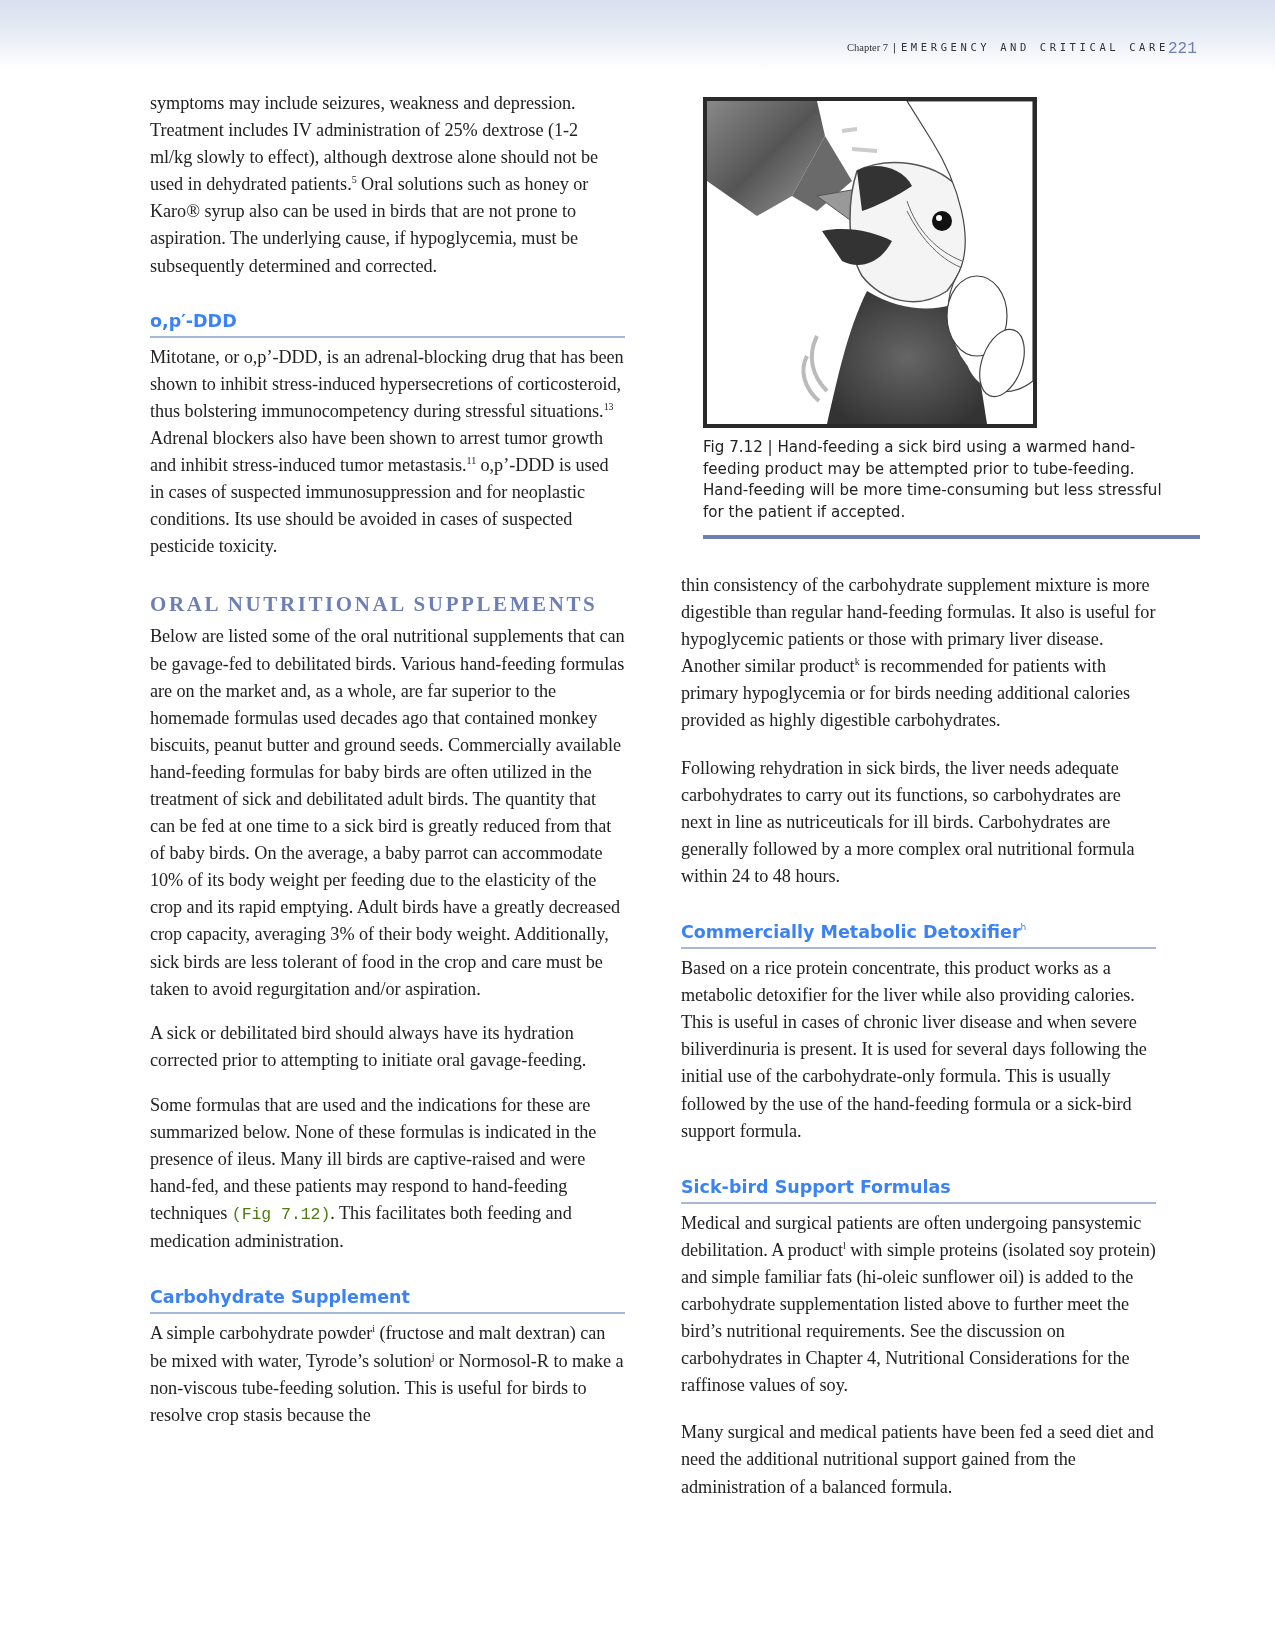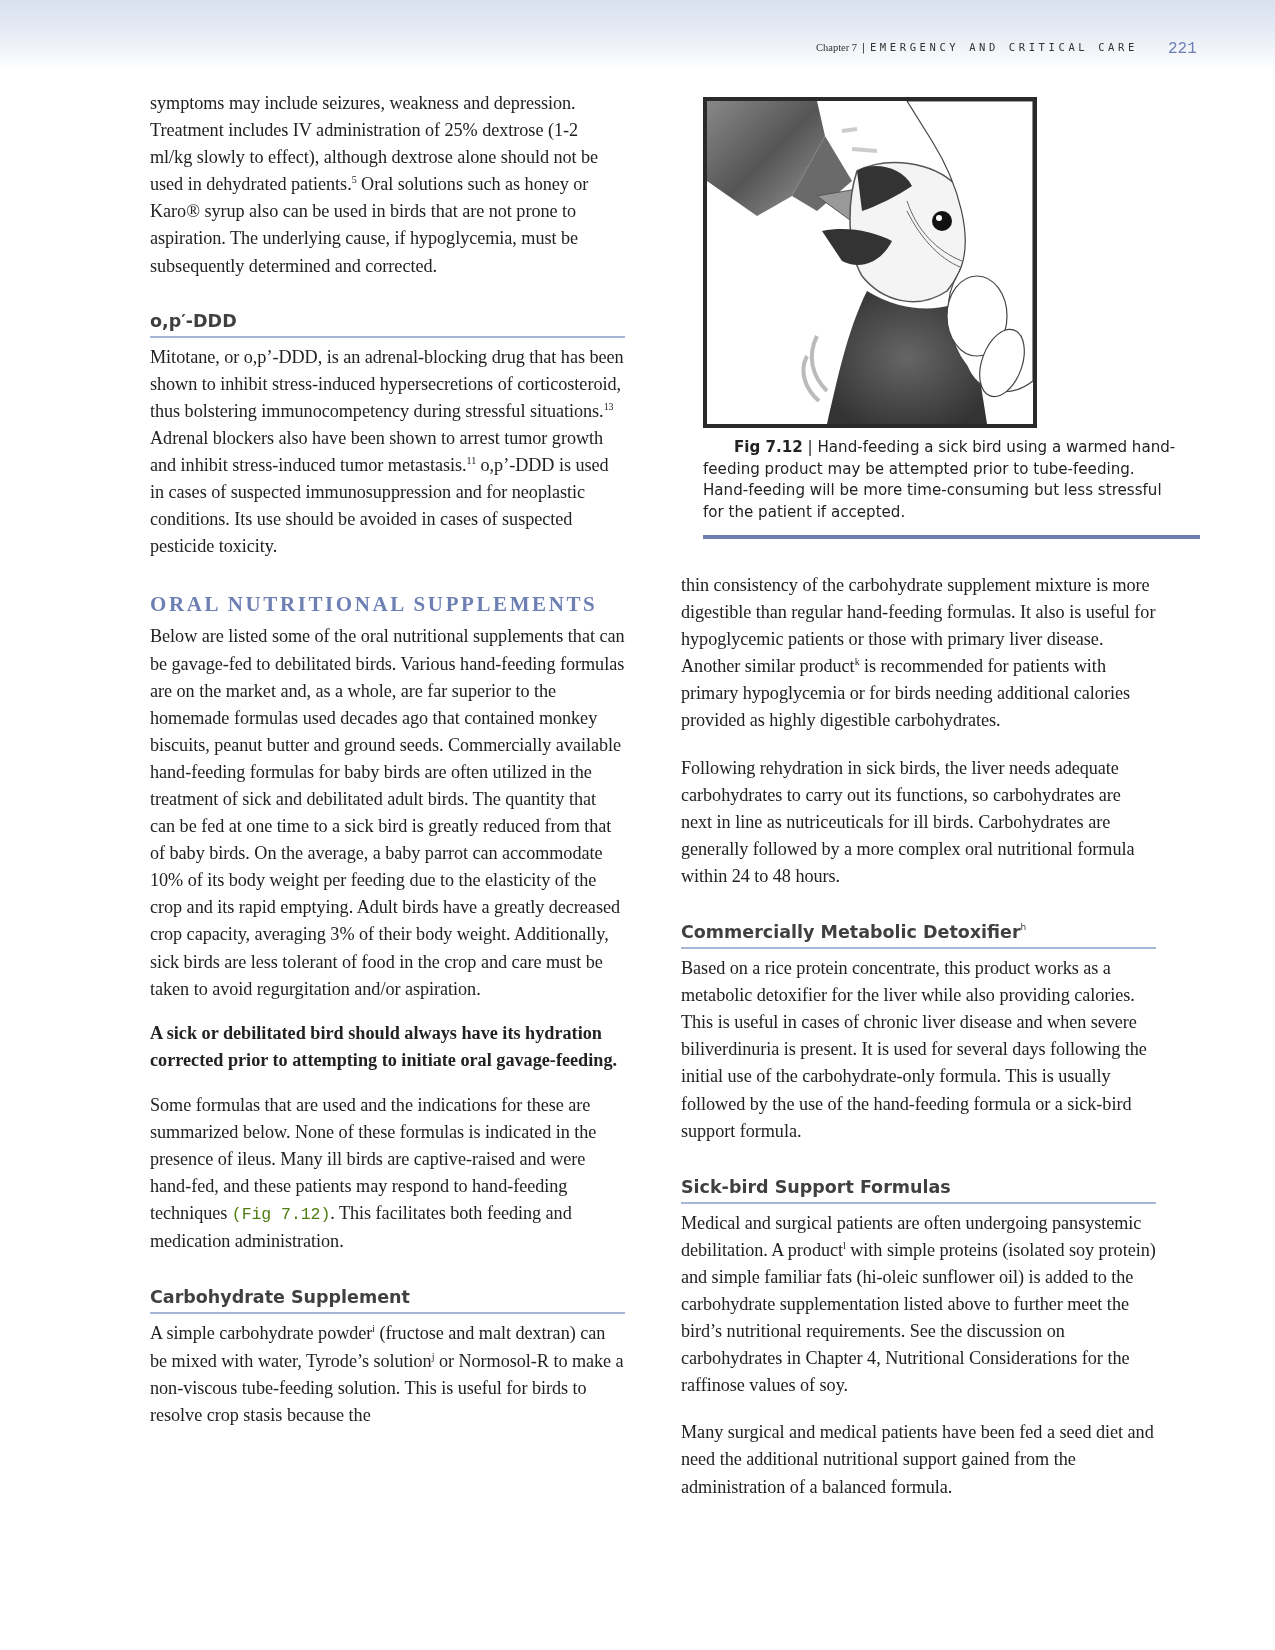--- a/index.html
+++ b/index.html
@@ -11,61 +11,61 @@
   }
   .top-band {
     position: absolute; left: 0; top: 0; width: 1275px; height: 70px;
     background: linear-gradient(to bottom, #d9e0ef 0%, #e6ebf4 45%, #ffffff 100%);
   }
   .running-head {
     position: absolute; top: 41px; left: 816px;
     font-family: "DejaVu Sans Mono", "Liberation Mono", monospace;
     font-size: 10.5px; color: #333; letter-spacing: 0.5px; white-space: nowrap;
   }
-  .running-head .chap { font-family: "Liberation Serif", serif; font-size: 10.5px; letter-spacing: 0; }
+  .running-head .chap { font-family: "Liberation Serif", serif; font-size: 10.5px; letter-spacing: 0; margin-left: 31px; }
   .running-head .caps { letter-spacing: 3.6px; }
   .running-head .sep { margin: 0 3px; }
   .page-number {
     position: absolute; top: 40px; left: 1168px;
     font-family: Liberation Mono, monospace; font-size: 16px; color: #6d7fb3;
   }
   .col { position: absolute; width: 475px; }
   .col-left { left: 150px; top: 90px; }
   .col-right { left: 681px; top: 90px; }
   p.body {
     margin: 0; font-size: 18.2px; line-height: 27.1px; color: #222;
     letter-spacing: -0.05px;
   }
   p.body sup { font-size: 10px; vertical-align: 7px; line-height: 0; }
   p.bold-callout {
-    margin: 0; font-size: 18.2px; line-height: 27.1px; font-weight: bold; color: #222;
+    margin: 0; font-size: 18.2px; line-height: 27.1px; font-weight: normal; color: #222;
   }
   .subhead {
     font-family: "DejaVu Sans", "Liberation Sans", sans-serif;
-    font-weight: bold; font-size: 17.5px; color: #404040;
+    font-weight: bold; font-size: 17.5px; color: #3b82f6;
     padding-bottom: 5px; border-bottom: 2px solid #a6b7d8; margin-bottom: 6px;
   }
   .subhead sup { font-size: 9px; font-weight: normal; vertical-align: 8px; line-height: 0; }
   .section-head {
     font-family: Liberation Serif, serif; font-weight: bold;
     font-size: 21px; letter-spacing: 2.6px; color: #6d7fb3; margin-bottom: 6px;
   }
   .fig-link {
     font-family: Liberation Mono, monospace; color: #4d7c0f; font-size: 16.5px;
   }
   .figure-frame {
     position: absolute; left: 703px; top: 97px; width: 334px; height: 331px;
     border: 4px solid #2a2a2a; box-sizing: border-box; background: #fff; overflow: hidden;
   }
   .figure-caption {
     position: absolute; left: 703px; top: 437px; width: 480px;
     font-family: "DejaVu Sans", "Liberation Sans", sans-serif; font-size: 15.1px;
     line-height: 21.6px; color: #222;
   }
-  .figure-caption .fig-label { font-weight: bold; margin-left: 31px; }
+  .figure-caption .fig-label { font-weight: normal; }
   .caption-rule {
     position: absolute; left: 703px; top: 535px; width: 497px; height: 4px; background: #6d7fb3;
   }
 </style>
 </head>
 <body>
 
 <div class="top-band"></div>
 <div class="running-head">
   <span class="chap">Chapter 7</span><span class="sep">|</span><span class="caps">EMERGENCY AND CRITICAL CARE</span>

